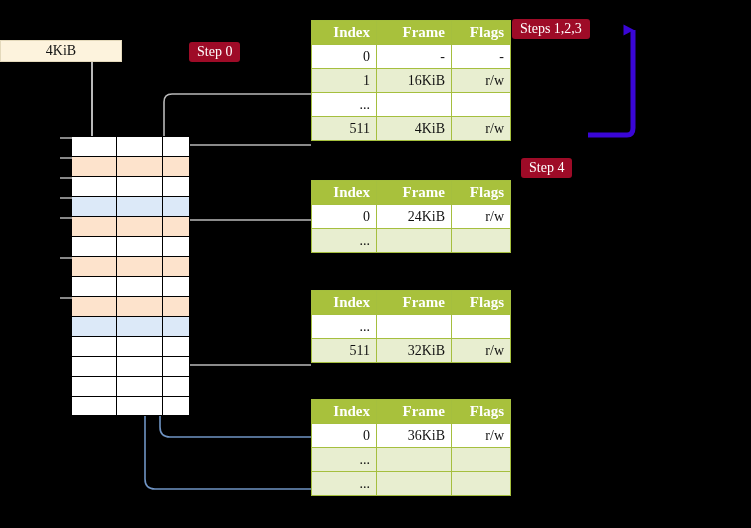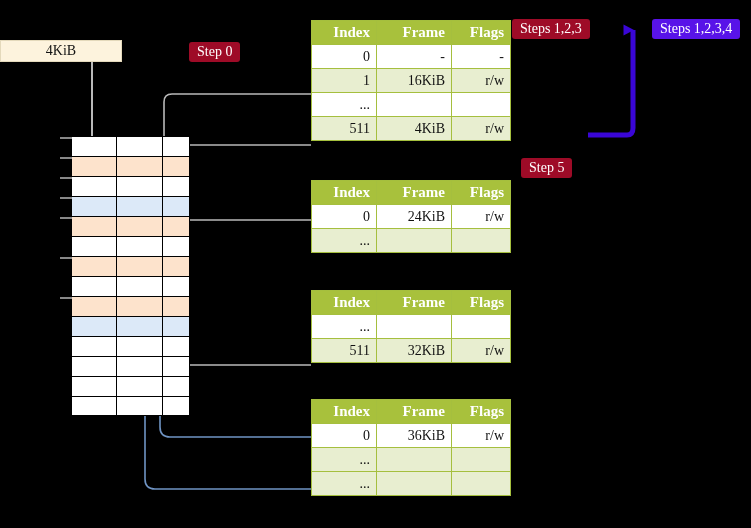--- a/index.html
+++ b/index.html
@@ -88,30 +88,27 @@
 
   <div class="kbox" style="left:0px;top:40px;width:120px;height:20px;">
     <span>4KiB</span>
   </div>
 
   <div class="badge badge-red" style="left:189px;top:42px;font-family:Liberation Serif, serif;">
     <span>Step 0</span>
   </div>
 
   <div class="badge badge-red" style="left:521px;top:158px;">
-    <span>Step 5</span>
+    <span>Step 4</span>
   </div>
 
   <div class="badge badge-red" style="left:512px;top:19px;">
     <span>Steps 1,2,3</span>
   </div>
 
-  <div class="badge badge-blue" style="left:652px;top:19px;">
-    <span>Steps 1,2,3,4</span>
-  </div>
 
   <div class="mem">
     <div id="mem-rows">
         <div class="mrow" style="top: 0px;">
           <div class="tick"></div>
         </div>
         <div class="mrow orange" style="top: 20px;">
           <div class="tick"></div>
         </div>
         <div class="mrow" style="top: 40px;">

